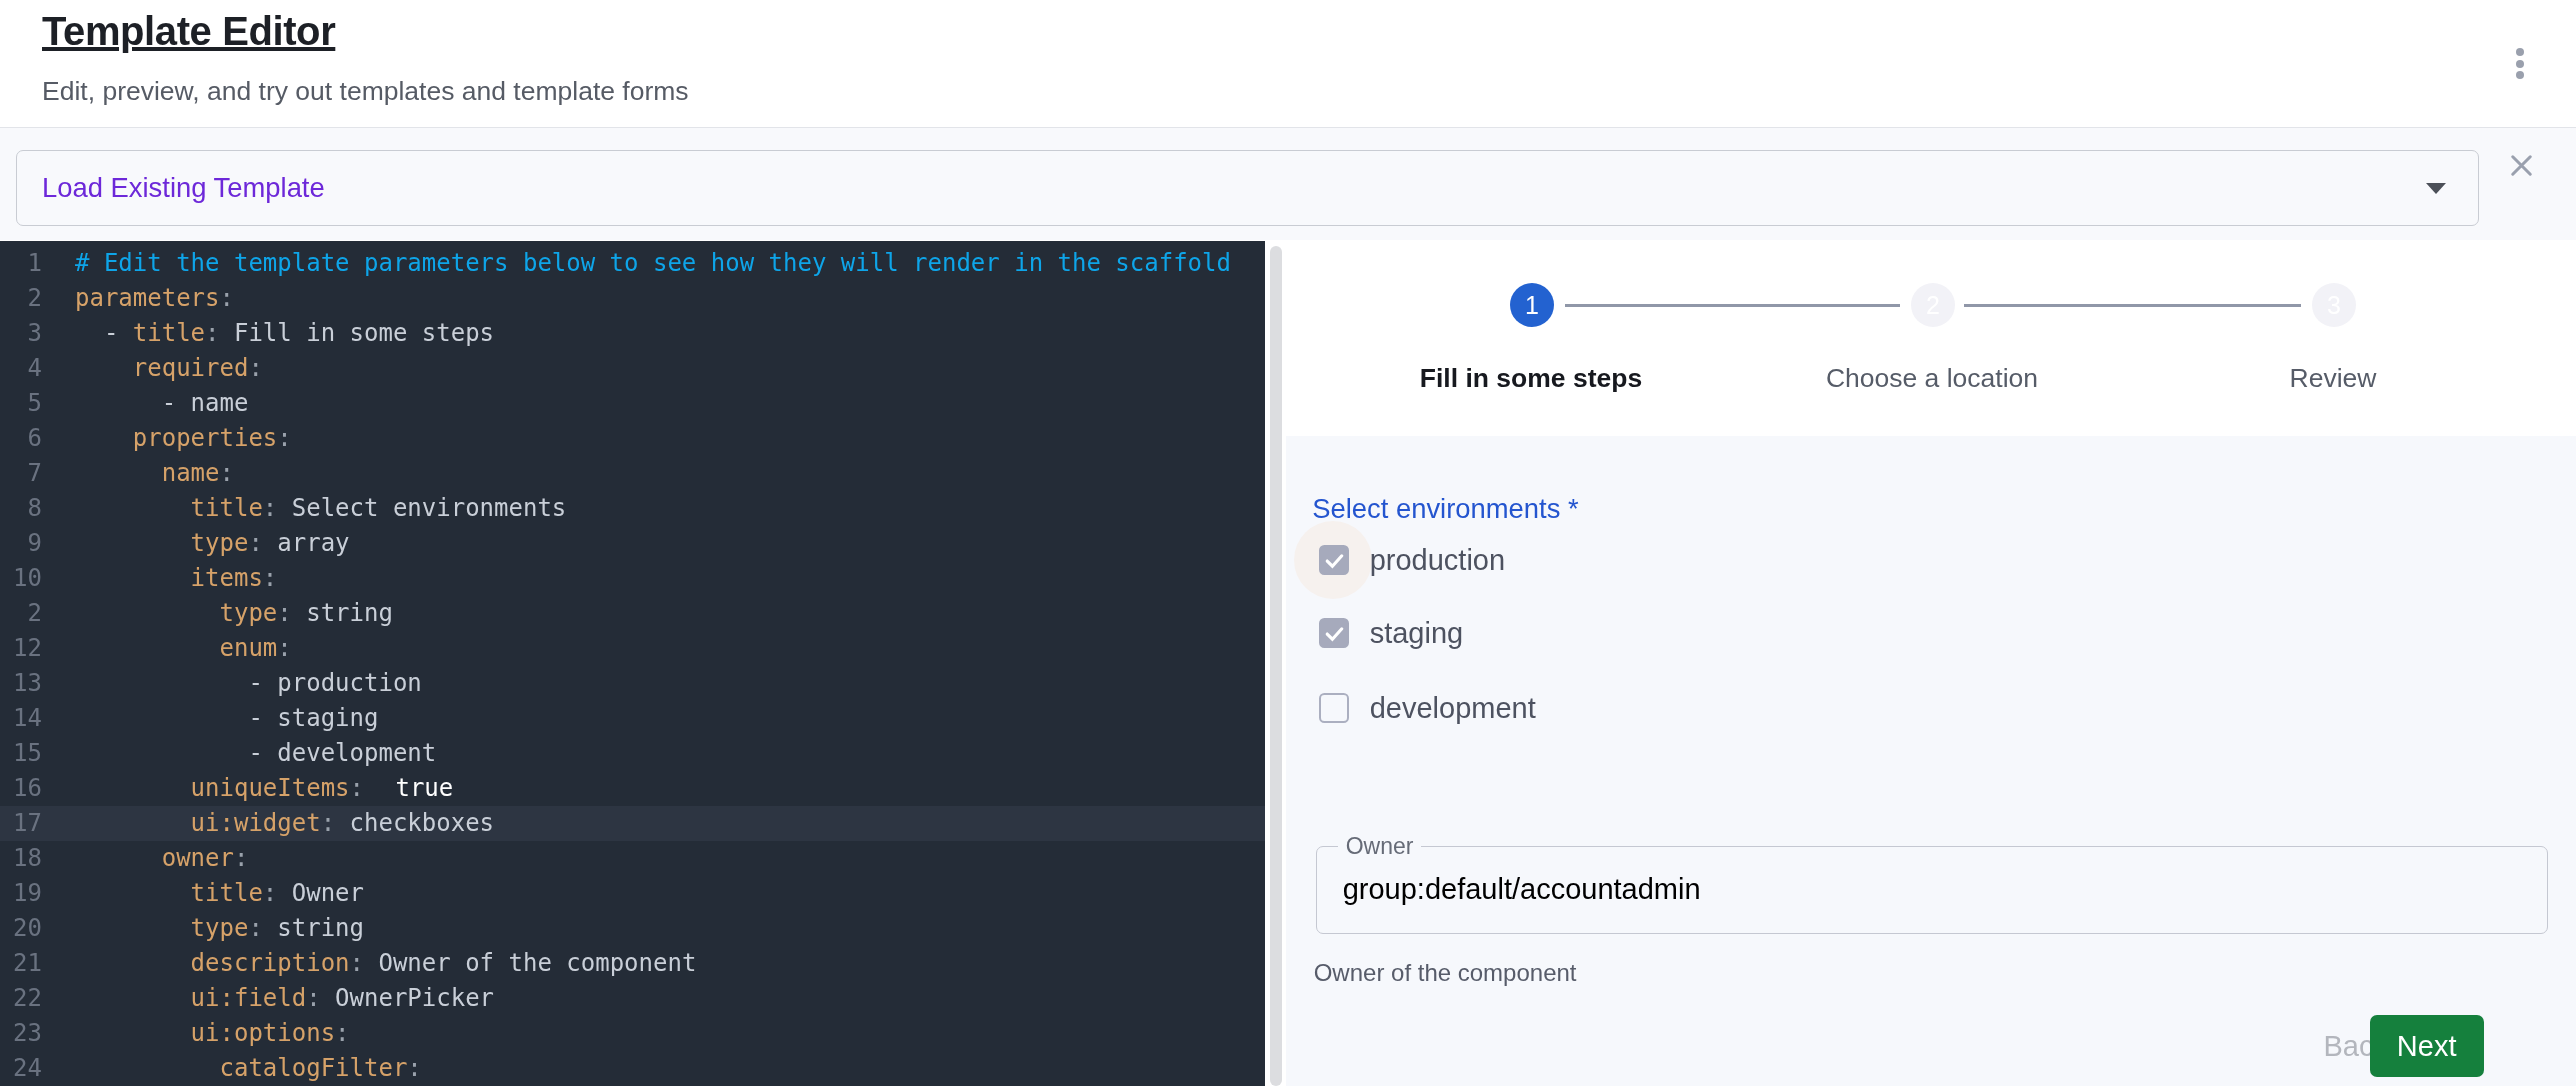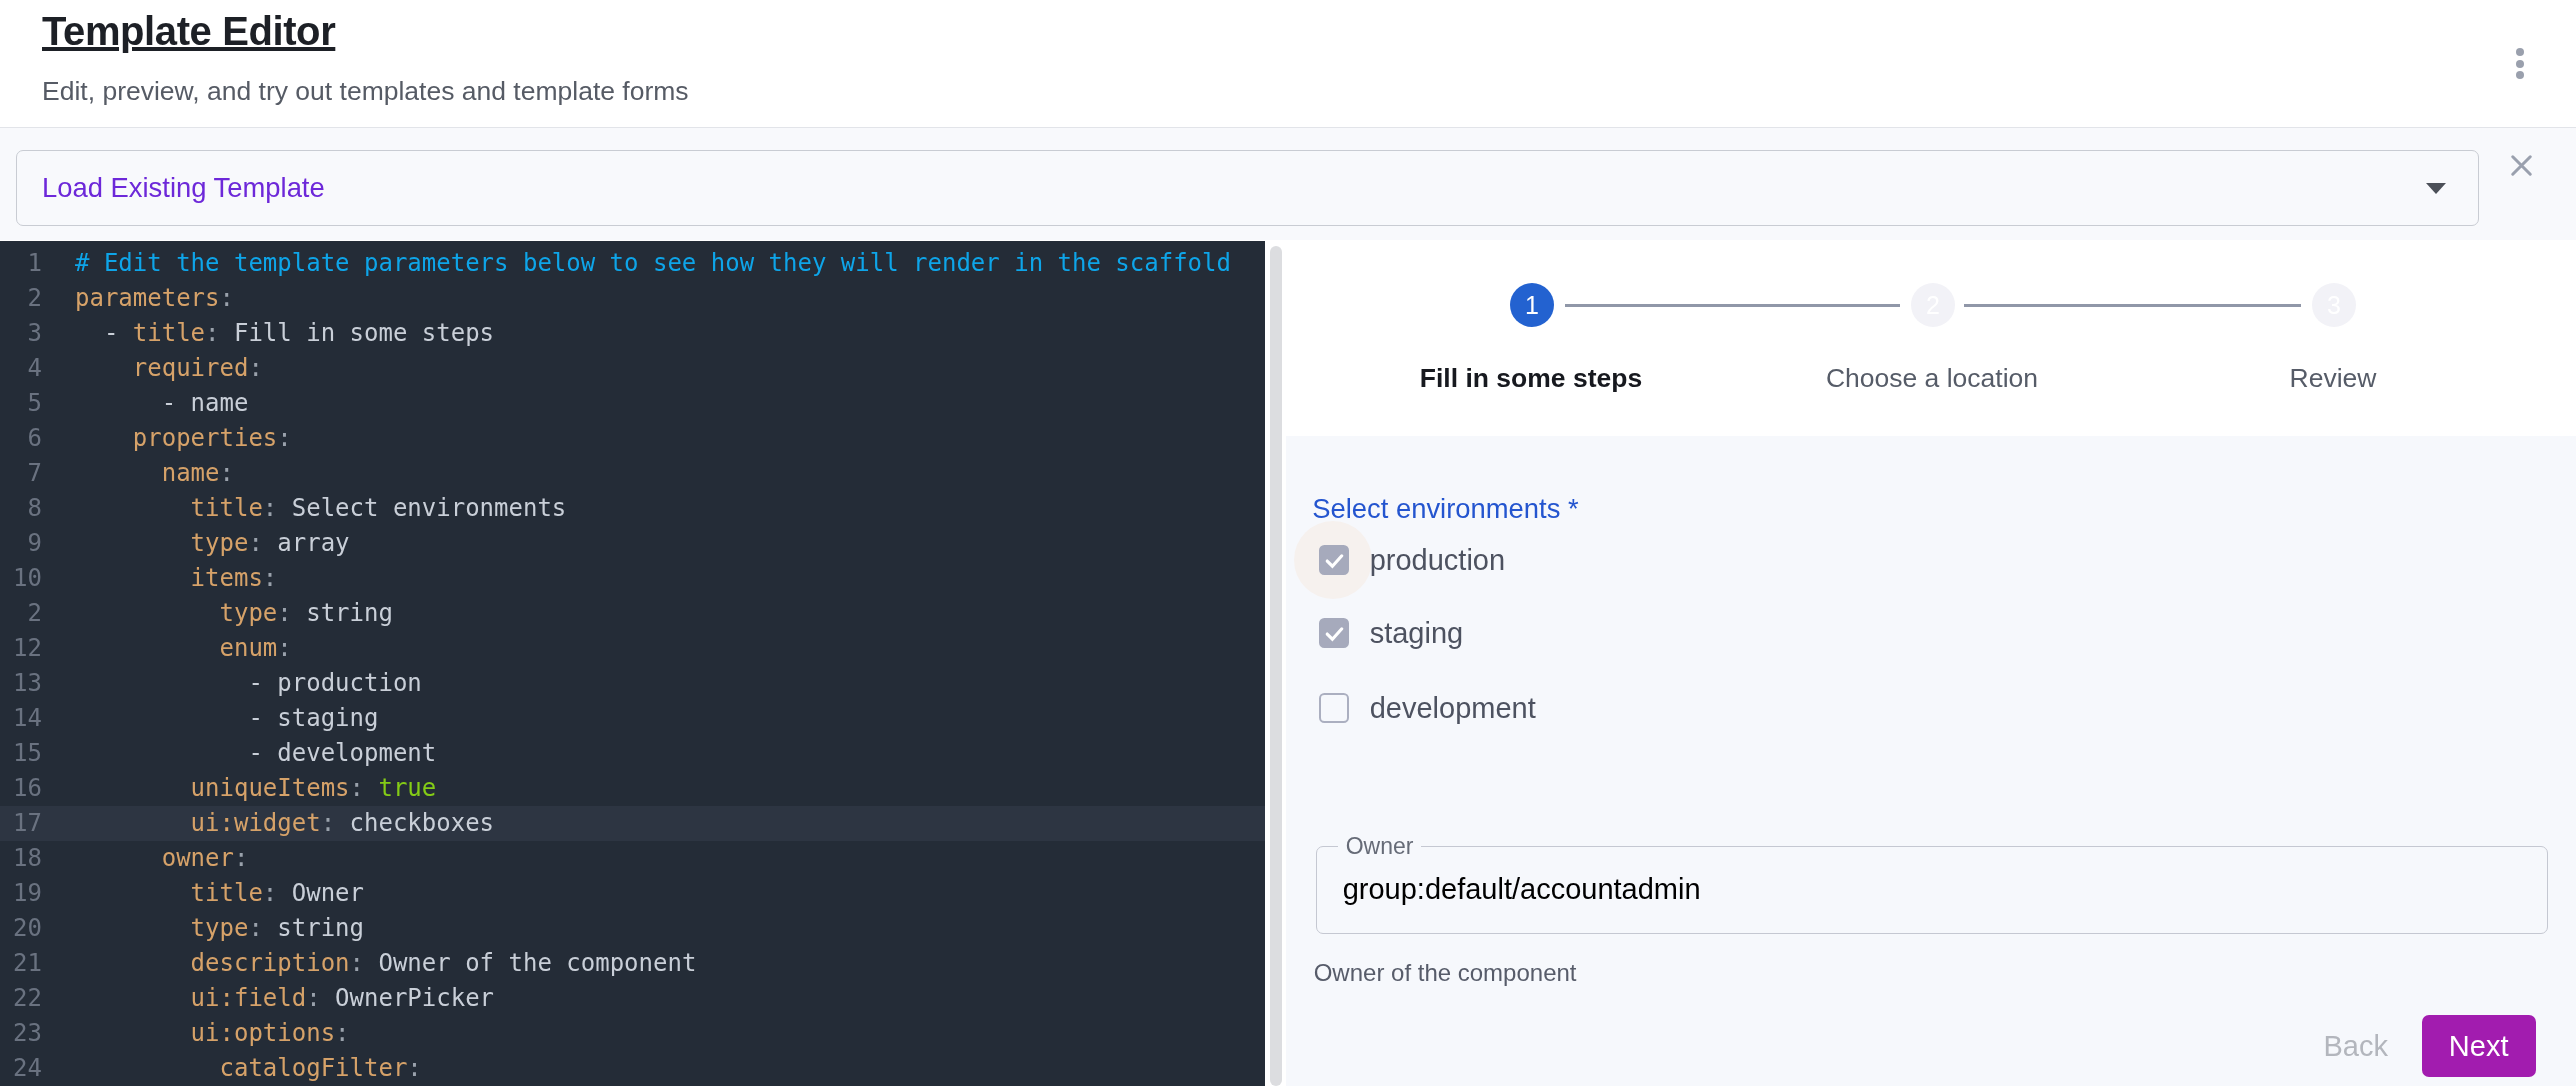--- a/index.html
+++ b/index.html
@@ -33,21 +33,21 @@
             overflow:hidden; font-family:"DejaVu Sans Mono", monospace; font-size:24px; padding-top:5.3px; }
   .line { display:flex; height:35px; line-height:35px; white-space:pre; }
   .line.hl { background:#2d3542; }
   .gutter { width:42px; flex-shrink:0; text-align:right; color:#6a7280; }
   .code { margin-left:33px; }
   .tok-comment { color:#0ea5e9; }
   .tok-key { color:#d6a269; }
   .tok-punct { color:#9aa2ac; }
   .tok-value { color:#c9cfd8; }
   .tok-plain { color:#c9cfd8; }
-  .tok-bool { color:#84cc16; }
+  .tok-bool { color:#ffffff;margin-left:17px; }
 
   .panel-scrollbar { position:absolute; left:1270px; top:246px; width:12.4px; height:840px;
                      background:#dcdde0; border-radius:6.2px; }
 
   
   .right-panel { position:absolute; left:1283px; top:241px; width:1293px; height:846px; background:#ffffff; }
 
   .stepper { position:absolute; left:0; top:0; width:1293px; height:195px; }
   .step-circle { position:absolute; width:44px; height:44px; border-radius:50%; top:42px;
                  display:flex; align-items:center; justify-content:center;
@@ -84,21 +84,21 @@
   .owner-field { position:absolute; left:30px; top:410px; width:1232px; height:88px;
                  border:1.8px solid #c5c8d2; border-radius:7px; }
   .owner-label { position:absolute; left:21px; top:-14px; background:#f6f8fc; padding:0 8px;
                  font-size:23px; color:#666b77; }
   .owner-input { position:absolute; left:26px; top:0; width:1168px; height:85px; border:none; outline:none;
                  background:transparent; font-family:"Liberation Sans", sans-serif; font-size:29px; color:#000000; }
   .owner-helper { position:absolute; left:28px; top:523px; font-size:24px; color:#575c6a; }
 
   .back-btn { position:absolute; left:1017px; top:579px; width:106px; height:62px; background:transparent; border:none;
               font-size:29px; color:#b3b6bd; cursor:pointer; font-family:"Liberation Sans", sans-serif; }
-  .next-btn { position:absolute; left:1136px; top:579px; width:114px; height:62px; background:#a21caf; border:none;
+  .next-btn { position:absolute; left:1084px; top:579px; width:114px; height:62px; background:#15803d; border:none;
               border-radius:7px; font-size:29px; color:#ffffff; cursor:pointer; font-family:"Liberation Sans", sans-serif; }
 </style>
 </head>
 <body>
 
 <div class="header">
   <div class="page-title">Template Editor</div>
   <div class="subtitle">Edit, preview, and try out templates and template forms</div>
   <button class="kebab">
     <span class="kebab-icon">

